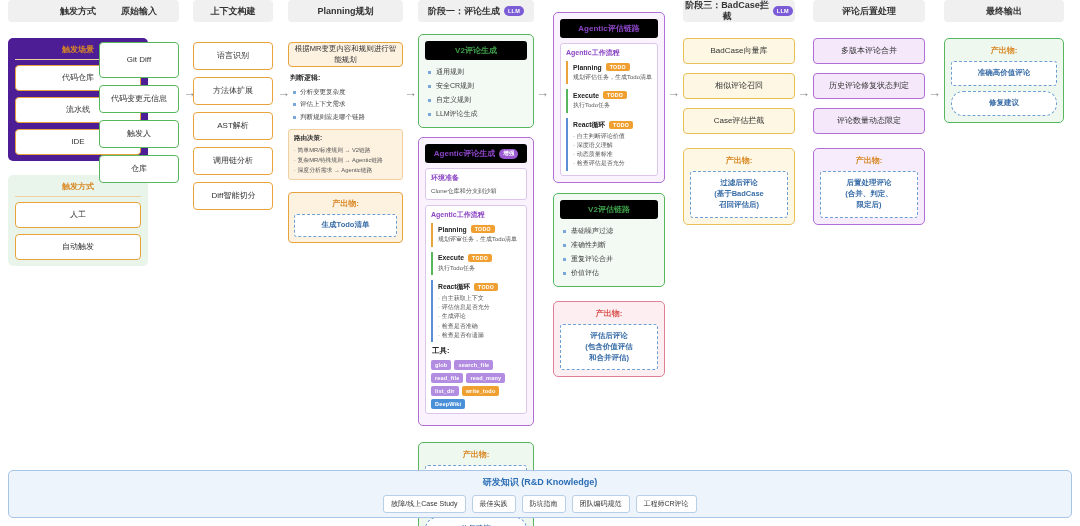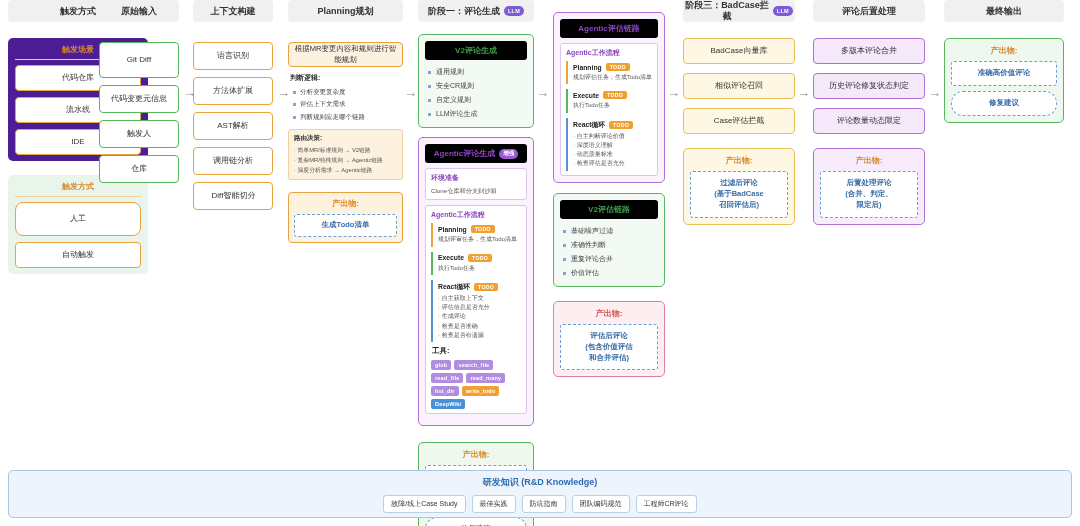--- a/index.html
+++ b/index.html
@@ -211,21 +211,21 @@
       <span>触发方式</span>
     </div>
     <div class="group group-orange" style="margin-top:16px;">
       <div class="group-title">触发场景</div>
       <div class="box box-orange" style="height:26px;margin-bottom:6px;">代码仓库</div>
       <div class="box box-orange" style="height:26px;margin-bottom:6px;">流水线</div>
       <div class="box box-orange" style="height:26px;">IDE</div>
     </div>
     <div class="group group-green" style="margin-top:14px;">
       <div class="group-title">触发方式</div>
-      <div class="box box-orange" style="height:34px;margin-bottom:6px;border-radius:8px;">人工</div>
+      <div class="box box-orange" style="height:26px;margin-bottom:6px;">人工</div>
       <div class="box box-orange" style="height:26px;">自动触发</div>
     </div>
   </div>
 
   <div class="arrow" style="left:152px; top:86px;">→</div>
 
   <div class="col" style="left:96px; width:86px; left:96px;">
   </div>
 
   <div class="col" style="left:99px; width:80px;">

